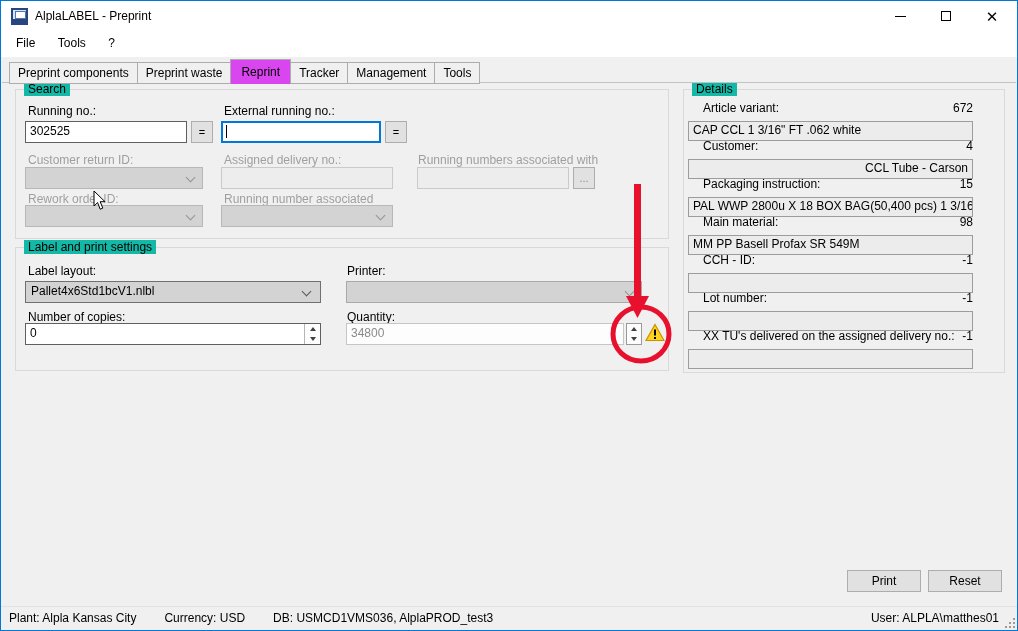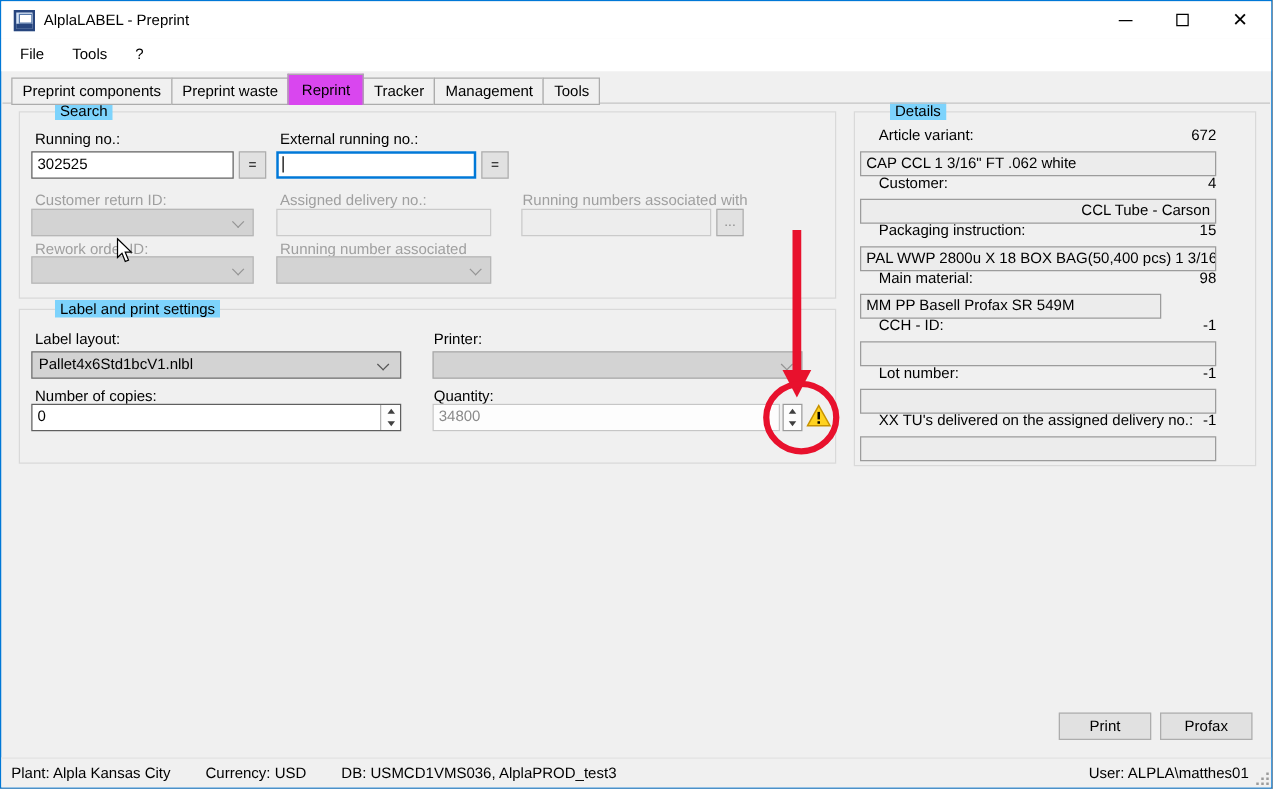--- a/index.html
+++ b/index.html
@@ -23,21 +23,21 @@
   .menu-item:first-child{margin-left:6px;text-align:right;}
   
   .tabline{position:absolute;top:81px;left:1px;right:1px;height:1px;background:#c3c3c3;z-index:1;}
   .tabs{position:absolute;left:8px;top:58px;height:25px;display:flex;align-items:flex-end;z-index:2;}
   .tab{height:22px;line-height:21px;box-sizing:border-box;background:#f0f0f0;border:1px solid #acacac;
        margin-left:-1px;padding:0 8px;font-size:12px;color:#000;}
   .tab:first-child{margin-left:0;}
   .tab.selected{height:25px;line-height:24px;background:#d946ef;border-bottom:none;z-index:3;padding:0 10px;}
   
   .group{position:absolute;border:1px solid #d9d9d9;box-sizing:border-box;}
-  .group .legend{position:absolute;top:-8px;left:8px;background:#7dd3fc;padding:0 4px;font-size:12px;color:#000;margin-left:20px;}
+  .group .legend{position:absolute;top:-8px;left:8px;background:#14b8a6;padding:0 4px;font-size:12px;color:#000;}
   
   .lbl{position:absolute;font-size:12px;color:#000;white-space:nowrap;}
   .lbl.dis{color:#9f9f9f;}
   .tb{position:absolute;box-sizing:border-box;background:#fff;border:1px solid #5f5f5f;
       font-size:12px;color:#000;padding:2px 4px;height:22px;}
   .tb.focused{border:2px solid #0078d7;padding:1px 3px;}
   .tb.dis{background:#ededed;border:1px solid #cacaca;}
   .caret{display:inline-block;width:1px;height:13px;background:#000;vertical-align:middle;}
   .btn-sm{position:absolute;box-sizing:border-box;width:22px;height:22px;background:#e1e1e1;
           border:1px solid #adadad;font-size:11px;color:#000;text-align:center;line-height:20px;}
@@ -204,36 +204,36 @@
   <div class="dlabel" style="left:690px;top:138px;">Customer:</div>
   <div class="dnum" style="left:912px;top:138px;">4</div>
   <div class="dbox" style="left:687px;top:158px;width:285px;text-align:right;">CCL Tube - Carson</div>
 
   <div class="dlabel" style="left:690px;top:176px;">Packaging instruction:</div>
   <div class="dnum" style="left:912px;top:176px;">15</div>
   <div class="dbox" style="left:687px;top:196px;width:285px;">PAL WWP 2800u X 18 BOX BAG(50,400 pcs) 1 3/16" FT</div>
 
   <div class="dlabel" style="left:690px;top:214px;">Main material:</div>
   <div class="dnum" style="left:912px;top:214px;">98</div>
-  <div class="dbox" style="left:687px;top:234px;width:241px;">MM PP Basell Profax SR 549M</div>
+  <div class="dbox" style="left:687px;top:234px;width:285px;">MM PP Basell Profax SR 549M</div>
 
   <div class="dlabel" style="left:690px;top:252px;">CCH - ID:</div>
   <div class="dnum" style="left:912px;top:252px;">-1</div>
   <div class="dbox" style="left:687px;top:272px;width:285px;"></div>
 
   <div class="dlabel" style="left:690px;top:290px;">Lot number:</div>
   <div class="dnum" style="left:912px;top:290px;">-1</div>
   <div class="dbox" style="left:687px;top:310px;width:285px;"></div>
 
   <div class="dlabel" style="left:690px;top:328px;">XX TU's delivered on the assigned delivery no.:</div>
   <div class="dnum" style="left:912px;top:328px;">-1</div>
   <div class="dbox" style="left:687px;top:348px;width:285px;"></div>
 
   <div class="btn" style="left:846px;top:569px;">Print</div>
-  <div class="btn" style="left:927px;top:569px;">Profax</div>
+  <div class="btn" style="left:927px;top:569px;">Reset</div>
 
   <div class="statusbar">
     <div class="status-left">
       <span>Plant: Alpla Kansas City</span>
       <span>Currency: USD</span>
       <span>DB: USMCD1VMS036, AlplaPROD_test3</span>
     </div>
     <div class="status-right">User: ALPLA\matthes01</div>
     <div class="grip">
       <i style="right:0;top:0;left:8px;"></i>

